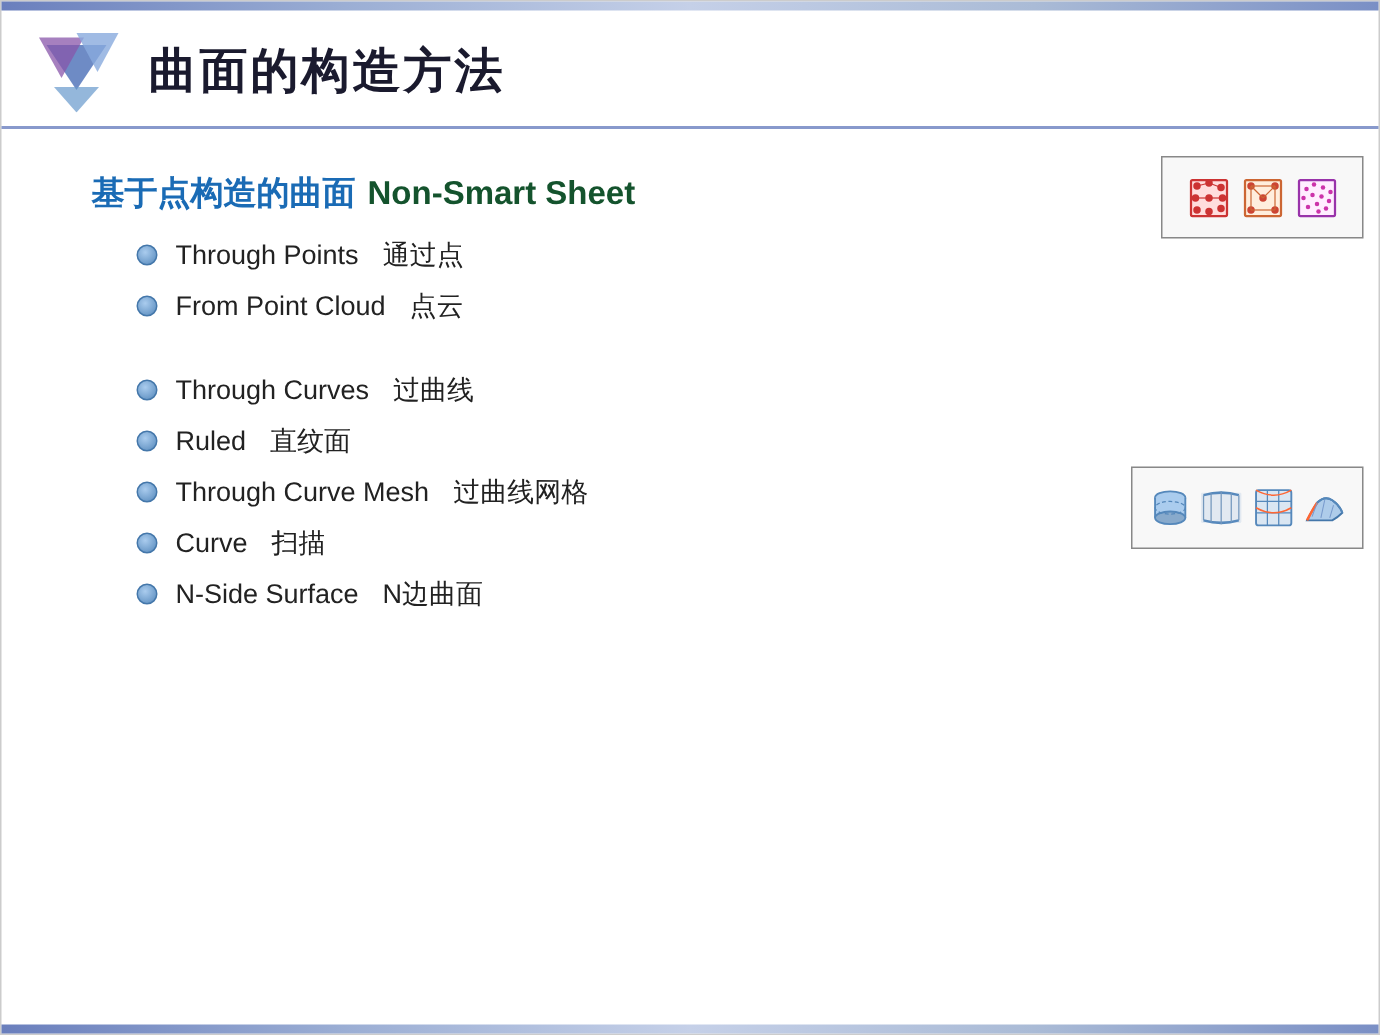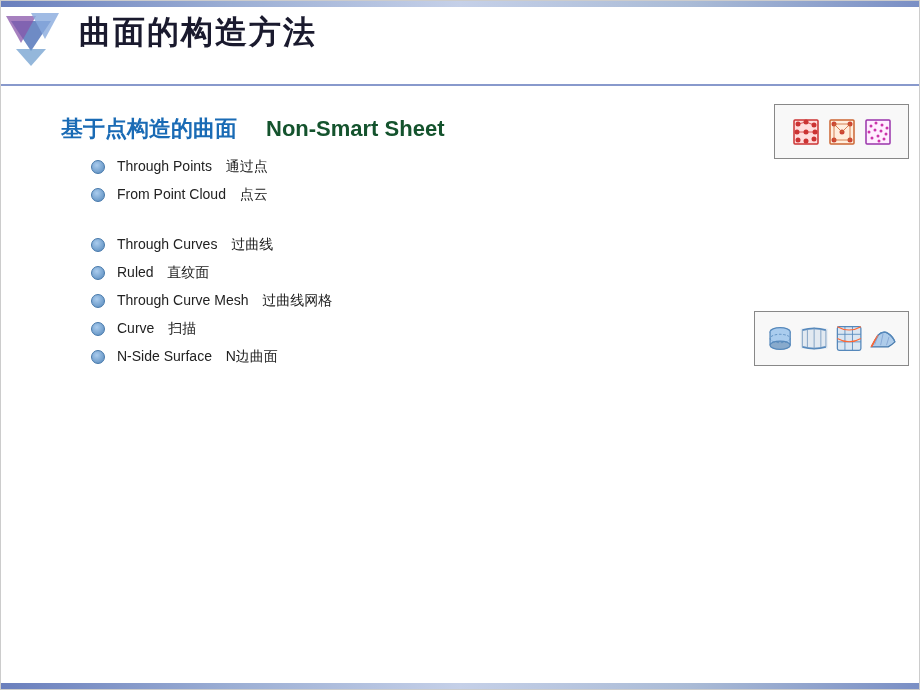--- a/index.html
+++ b/index.html
@@ -41,20 +41,22 @@
     }
 
     
     .header {
       position: absolute;
       top: 10px;
       left: 0;
       right: 0;
       height: 75px;
       display: flex;
+      align-items: center;
+      padding-left: 20px;
       border-bottom: 2px solid #8899cc;
     }
 
     .logo {
       width: 60px;
       height: 55px;
       margin-right: 18px;
       flex-shrink: 0;
     }
 
@@ -76,37 +78,36 @@
 
     
     .section-heading {
       font-size: 22px;
       color: #1a6bb5;
       font-weight: bold;
       margin-bottom: 14px;
       margin-top: 18px;
       display: flex;
       align-items: center;
-      gap: 21px;
     }
 
     .section-heading .en-part {
       color: #14532d;
       margin-left: 8px;
     }
 
     
     .bullet-list {
       list-style: none;
       margin-left: 30px;
       margin-bottom: 10px;
     }
 
     .bullet-list li {
-      font-size: 14px;
+      font-size: 18px;
       color: #222;
       margin-bottom: 10px;
       display: flex;
       align-items: center;
     }
 
     .bullet-dot {
       width: 14px;
       height: 14px;
       border-radius: 50%;

